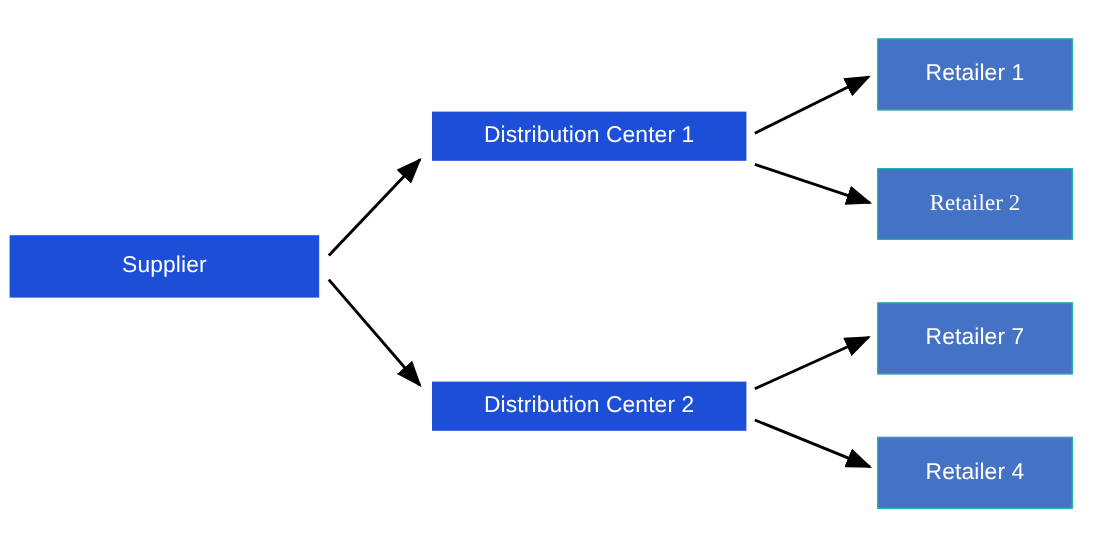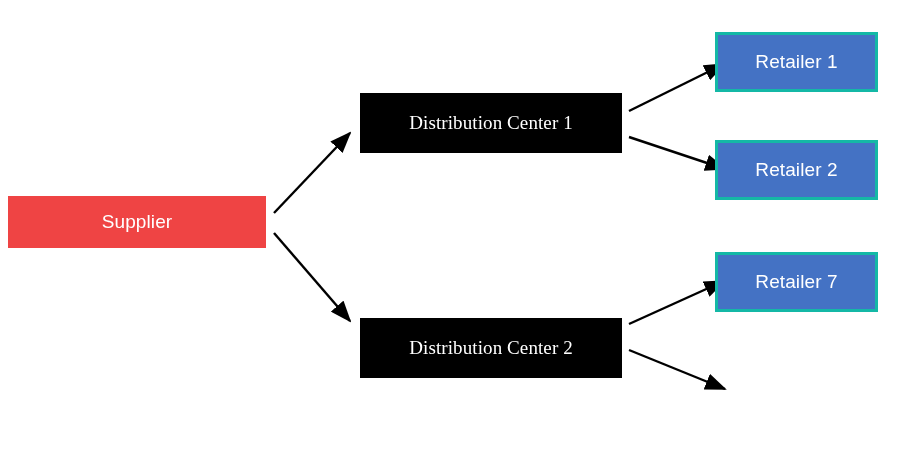--- a/index.html
+++ b/index.html
@@ -35,44 +35,43 @@
     color: #ffffff;
     font-size: 19px;
     font-weight: 400;
     line-height: 1.1;
     letter-spacing: 0.1px;
     text-align: center;
     white-space: nowrap;
     z-index: 2;
   }
   .node-supplier {
-    background: #ef4444;
+    background: #1d4ed8;
     left: 8px;
     top: 196px;
     width: 258px;
     height: 52px;
   }
   .node-dc {
-    background: #000000;
+    background: #1d4ed8;
     left: 360px;
     width: 262px;
-    height: 60px;
-    font-family: Liberation Serif, serif;
+    height: 41px;
   }
   .node-dc1 { top: 93px; }
   .node-dc2 { top: 306px; margin-top: 12px; }
   .node-retailer {
     background: #4472C4;
-    border: 3px solid #14b8a6;
-    left: 715px;
+    border: 1px solid #14b8a6;
+    left: 731px;
     width: 163px;
     height: 60px;
   }
   .node-r1 { top: 32px; }
-  .node-r2 { top: 140px; }
+  .node-r2 { top: 140px; font-family: Liberation Serif, serif; }
   .node-r3 { top: 252px; }
   .node-r4 { top: 364px; }
 </style>
 </head>
 <body>
 
 <div id="canvas">
 
   <svg id="edges" viewBox="0 0 924 453" xmlns="http://www.w3.org/2000/svg">
     <defs>
@@ -99,14 +98,15 @@
   <div class="node node-dc node-dc1">Distribution Center 1</div>
 
   <div class="node node-dc node-dc2">Distribution Center 2</div>
 
   <div class="node node-retailer node-r1">Retailer 1</div>
 
   <div class="node node-retailer node-r2">Retailer 2</div>
 
   <div class="node node-retailer node-r3">Retailer 7</div>
 
+  <div class="node node-retailer node-r4">Retailer 4</div>
 
 </div>
 
 </body></html>

